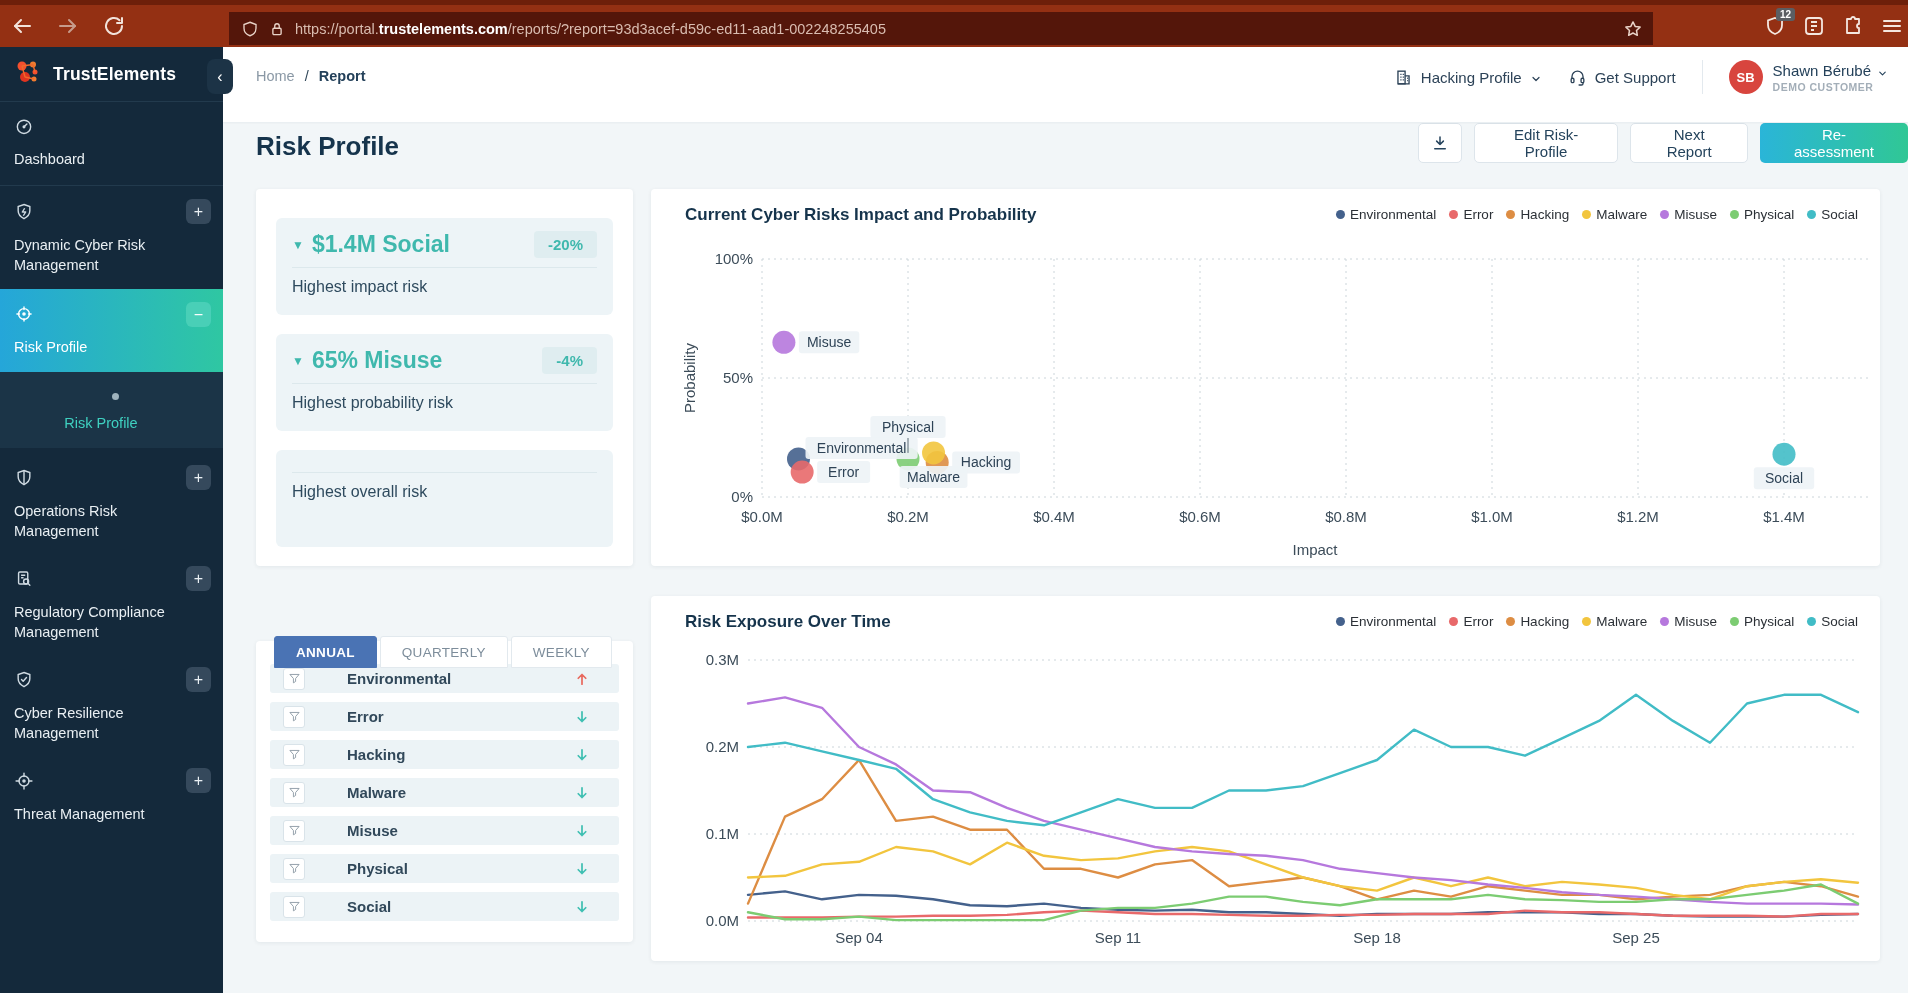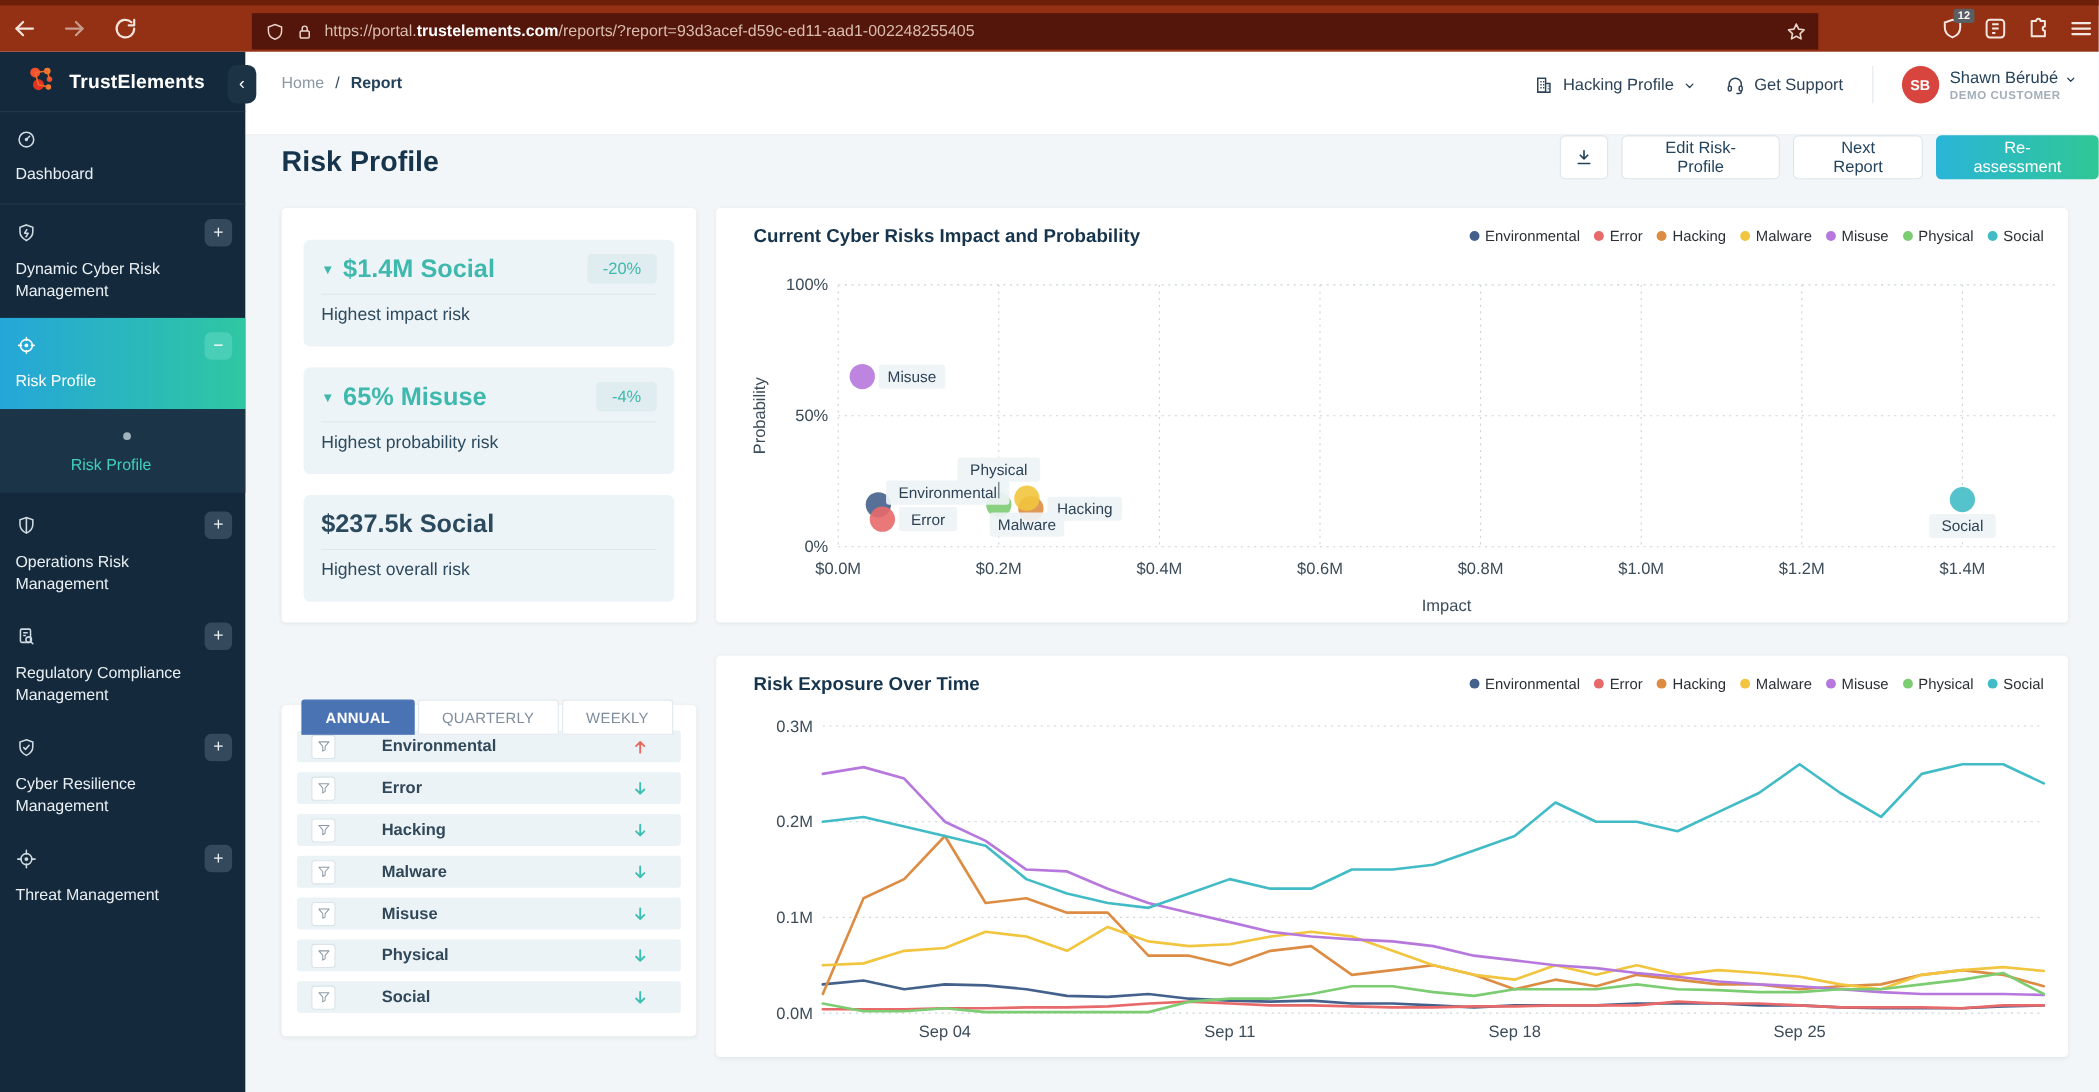--- a/index.html
+++ b/index.html
@@ -16,21 +16,21 @@
   .urltext { font-size:14.5px; white-space:nowrap; overflow:hidden; flex:1; }
   .urltext .dimseg { color:#d9bcb0; }
   .urltext .brightseg { color:#ffffff; font-weight:bold; }
   .urlstar { width:20px; height:20px; color:#e9d3c8; flex:0 0 auto; }
   .extrow { position:absolute; right:4px; top:9px; display:flex; gap:15px; align-items:center; }
   .extrow .bicon { position:relative; width:24px; height:24px; color:#f4e7e0; }
   .ext-badge { position:absolute; top:-6px; right:-8px; background:#5b5e63; color:#fff; font-size:10px; font-weight:bold; padding:1px 4px; border-radius:3px; line-height:11px; }
 
   
   .sidebar { position:absolute; top:47px; left:0; width:223px; height:946px; background:#14293b; z-index:10; }
-  .brand { height:55px; display:flex; align-items:center; gap:10px; padding-left:23px; border-bottom:1px solid #223a4d; }
+  .brand { height:55px; display:flex; align-items:center; gap:10px; padding-left:13px; border-bottom:1px solid #223a4d; }
   .brand-name { color:#fff; font-size:17.5px; font-weight:bold; letter-spacing:.2px; }
   .nav-item { position:relative; display:flex; gap:13px; padding:14px 14px; color:#e9eff3; font-size:14.5px; line-height:20px; align-items:flex-start; cursor:pointer;flex-direction:column; }
   .nav-item .nicon { width:20px; height:20px; flex:0 0 auto; color:#cfdae2; margin-top:0px; }
   .nav-item .nlabel { flex:1; padding-right:34px; }
   .nav-divider { height:1px; background:#223a4d; margin:2px 0; }
   .expand-btn { position:absolute; right:12px; top:11px; width:25px; height:25px; background:#35495c; border:none; border-radius:6px; color:#e9eff3; font-size:16px; line-height:23px; text-align:center; cursor:pointer; }
   .nav-item.active { background:linear-gradient(90deg,#25a6d9,#2fc7a2); color:#fff; padding-top:15px; padding-bottom:15px; }
   .nav-item.active .nicon { color:#fff; }
   .nav-item.active .expand-btn { background:#49cfb7; color:#fff; top:13px; }
   .nav-item.sub { background:#1b3447; color:#3fd0c0; padding:15px 14px 15px 27px; margin-bottom:6px; align-items:center; }
@@ -61,21 +61,21 @@
   .icon-btn .dlicon { width:18px; height:18px; }
   .btn-primary { background:linear-gradient(90deg,#2ab5d8,#30c795); border:none; color:#fff; padding:0 22px; }
 
   
   .card { position:absolute; background:#fff; border-radius:4px; box-shadow:0 1px 4px rgba(20,40,60,.07); }
   .stats-card { left:256px; top:189px; width:377px; height:377px; padding:29px 20px; }
   .stat-box { background:#edf4f7; border-radius:6px; padding:13px 16px 10px; margin-bottom:19px; height:97px; }
   .stat-top { display:flex; justify-content:space-between; align-items:center; }
   .stat-value { font-size:23px; font-weight:bold; display:flex; align-items:center; gap:8px; }
   .stat-tri { font-size:12px; }
-  .stat-badge { background:#dfedf0; border-radius:4px; padding:5px 14px; font-size:15px; font-weight:normal; }
+  .stat-badge { background:#dfedf0; border-radius:4px; padding:5px 14px; font-size:15px; font-weight:bold; }
   .stat-div { border-top:1px solid #dce8ec; margin-top:9px; }
   .stat-caption { font-size:16px; color:#2e4a5e; margin-top:10px; }
 
   .tabs { position:absolute; left:274px; top:588px; display:flex; gap:3px; z-index:2;margin-top:48px; }
   .tab { height:32px; padding:0 21px; font-size:13.5px; letter-spacing:.3px; background:#fff; border:1px solid #e2e9ee; color:#7d8d9b; display:flex; align-items:center; border-radius:3px 3px 0 0; cursor:pointer; }
   .tab.active { background:#4a73b4; border-color:#4a73b4; color:#fff; font-weight:bold; }
 
   .risks-card { left:256px; top:641px; width:377px; height:301px; padding:23px 14px; }
   .risk-row { height:29px; margin-bottom:9px; background:#ecf3f6; border-radius:3px; display:flex; align-items:center; padding:0 28px 0 13px; }
   .funnel-box { width:22px; height:22px; background:#fff; border:1px solid #d9e3e9; border-radius:3px; display:flex; align-items:center; justify-content:center; color:#8d9aa5; cursor:pointer; }
@@ -305,25 +305,20 @@
         <div class="stat-value" style="color: rgb(63, 184, 173);">
           <span class="stat-tri" style="color: rgb(63, 184, 173);">▼</span>
           <span>65% Misuse</span>
         </div>
         <span class="stat-badge" style="color: rgb(63, 184, 173);">-4%</span>
       </div>
       <div class="stat-div"></div>
       <div class="stat-caption">Highest probability risk</div>
     </div>
     <div class="stat-box">
-      <div class="stat-top">
-        <div class="stat-value" style="color: rgb(43, 74, 94);">
-          <span>$237.5k Social</span>
-        </div>
-      </div>
       <div class="stat-div"></div>
       <div class="stat-caption">Highest overall risk</div>
     </div>
   </div>
 
 <div class="tabs" id="tabs">
     <div class="tab active">ANNUAL</div>
     <div class="tab">QUARTERLY</div>
     <div class="tab">WEEKLY</div>
   </div>

